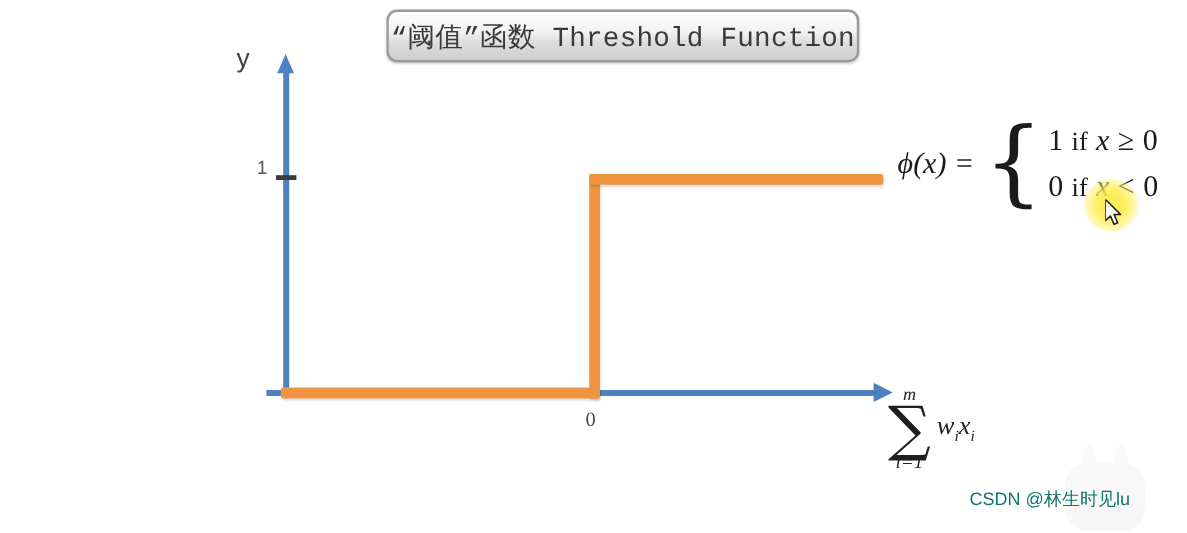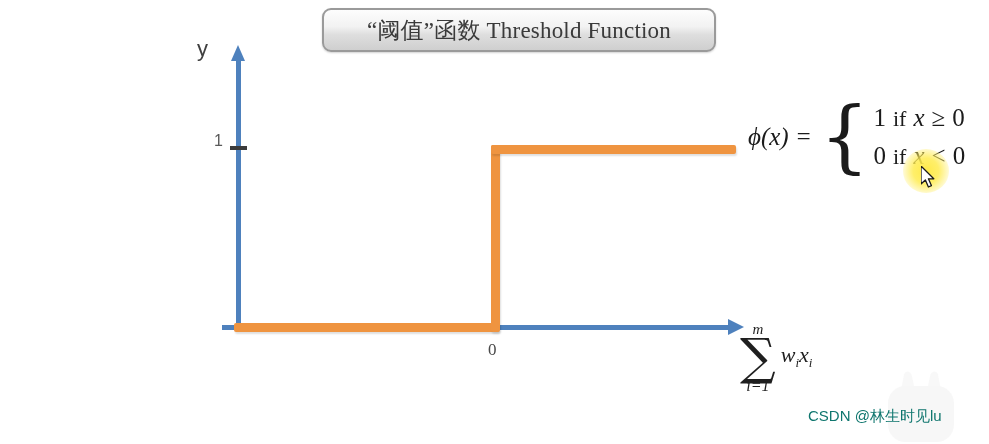--- a/index.html
+++ b/index.html
@@ -32,21 +32,21 @@
                 #fdfdfd 0%,
                 #f2f2f2 42%,
                 #dedede 62%,
                 #cfcfcf 100%);
     display: flex;
     align-items: center;
     justify-content: center;
     box-shadow: 0 1px 2px rgba(0,0,0,0.18);
   }
   #title-text {
-    font-family: Liberation Serif, serif;
+    font-family: Liberation Mono, monospace;
     font-size: 23px;
     color: #3a3a3a;
     letter-spacing: 0.2px;
     white-space: nowrap;
   }
 
   
   .axis-line {
     position: absolute;
     background: #4E81BD;

